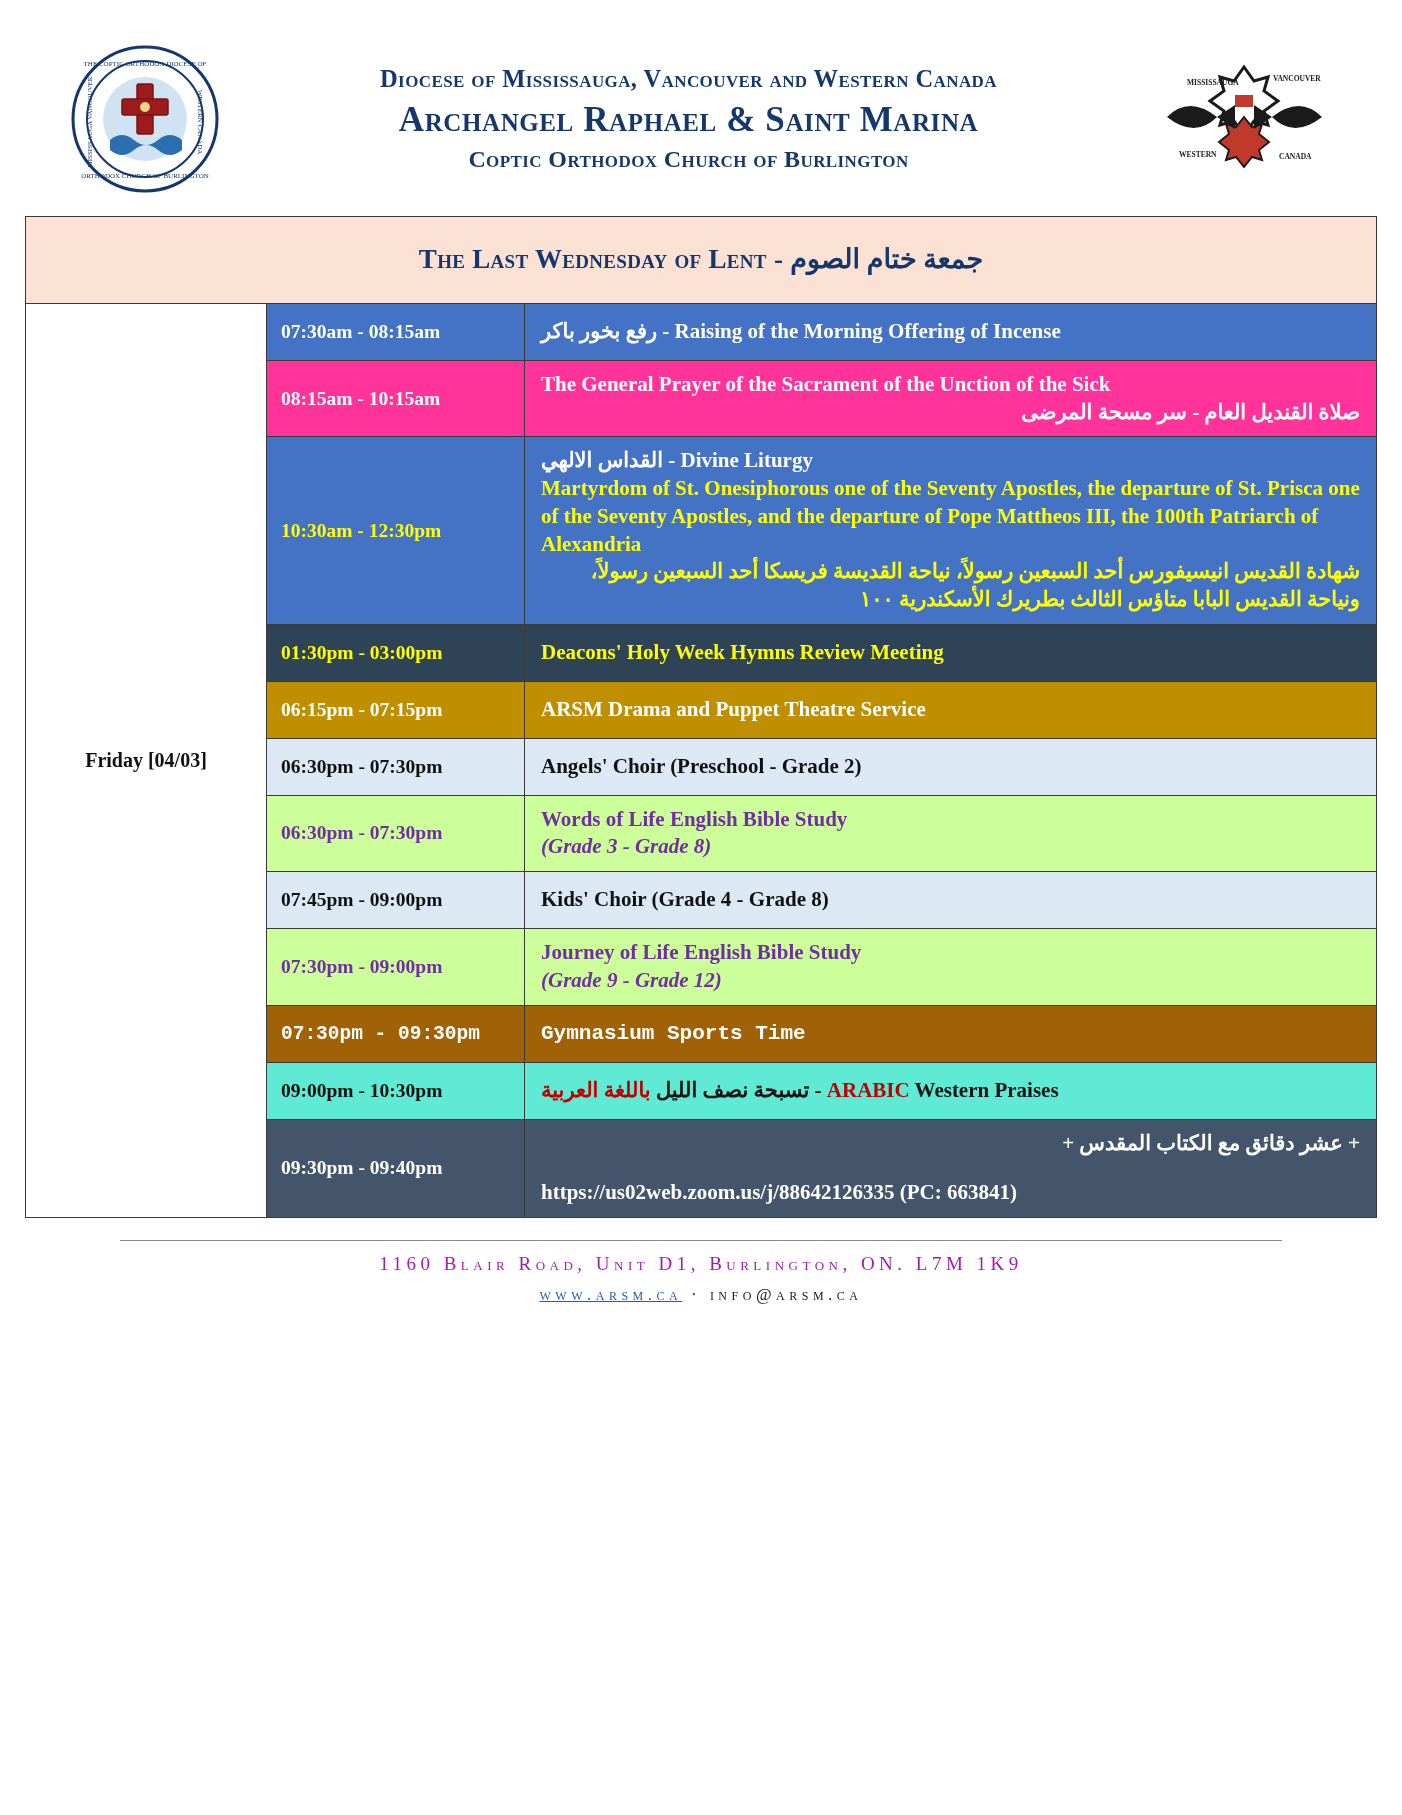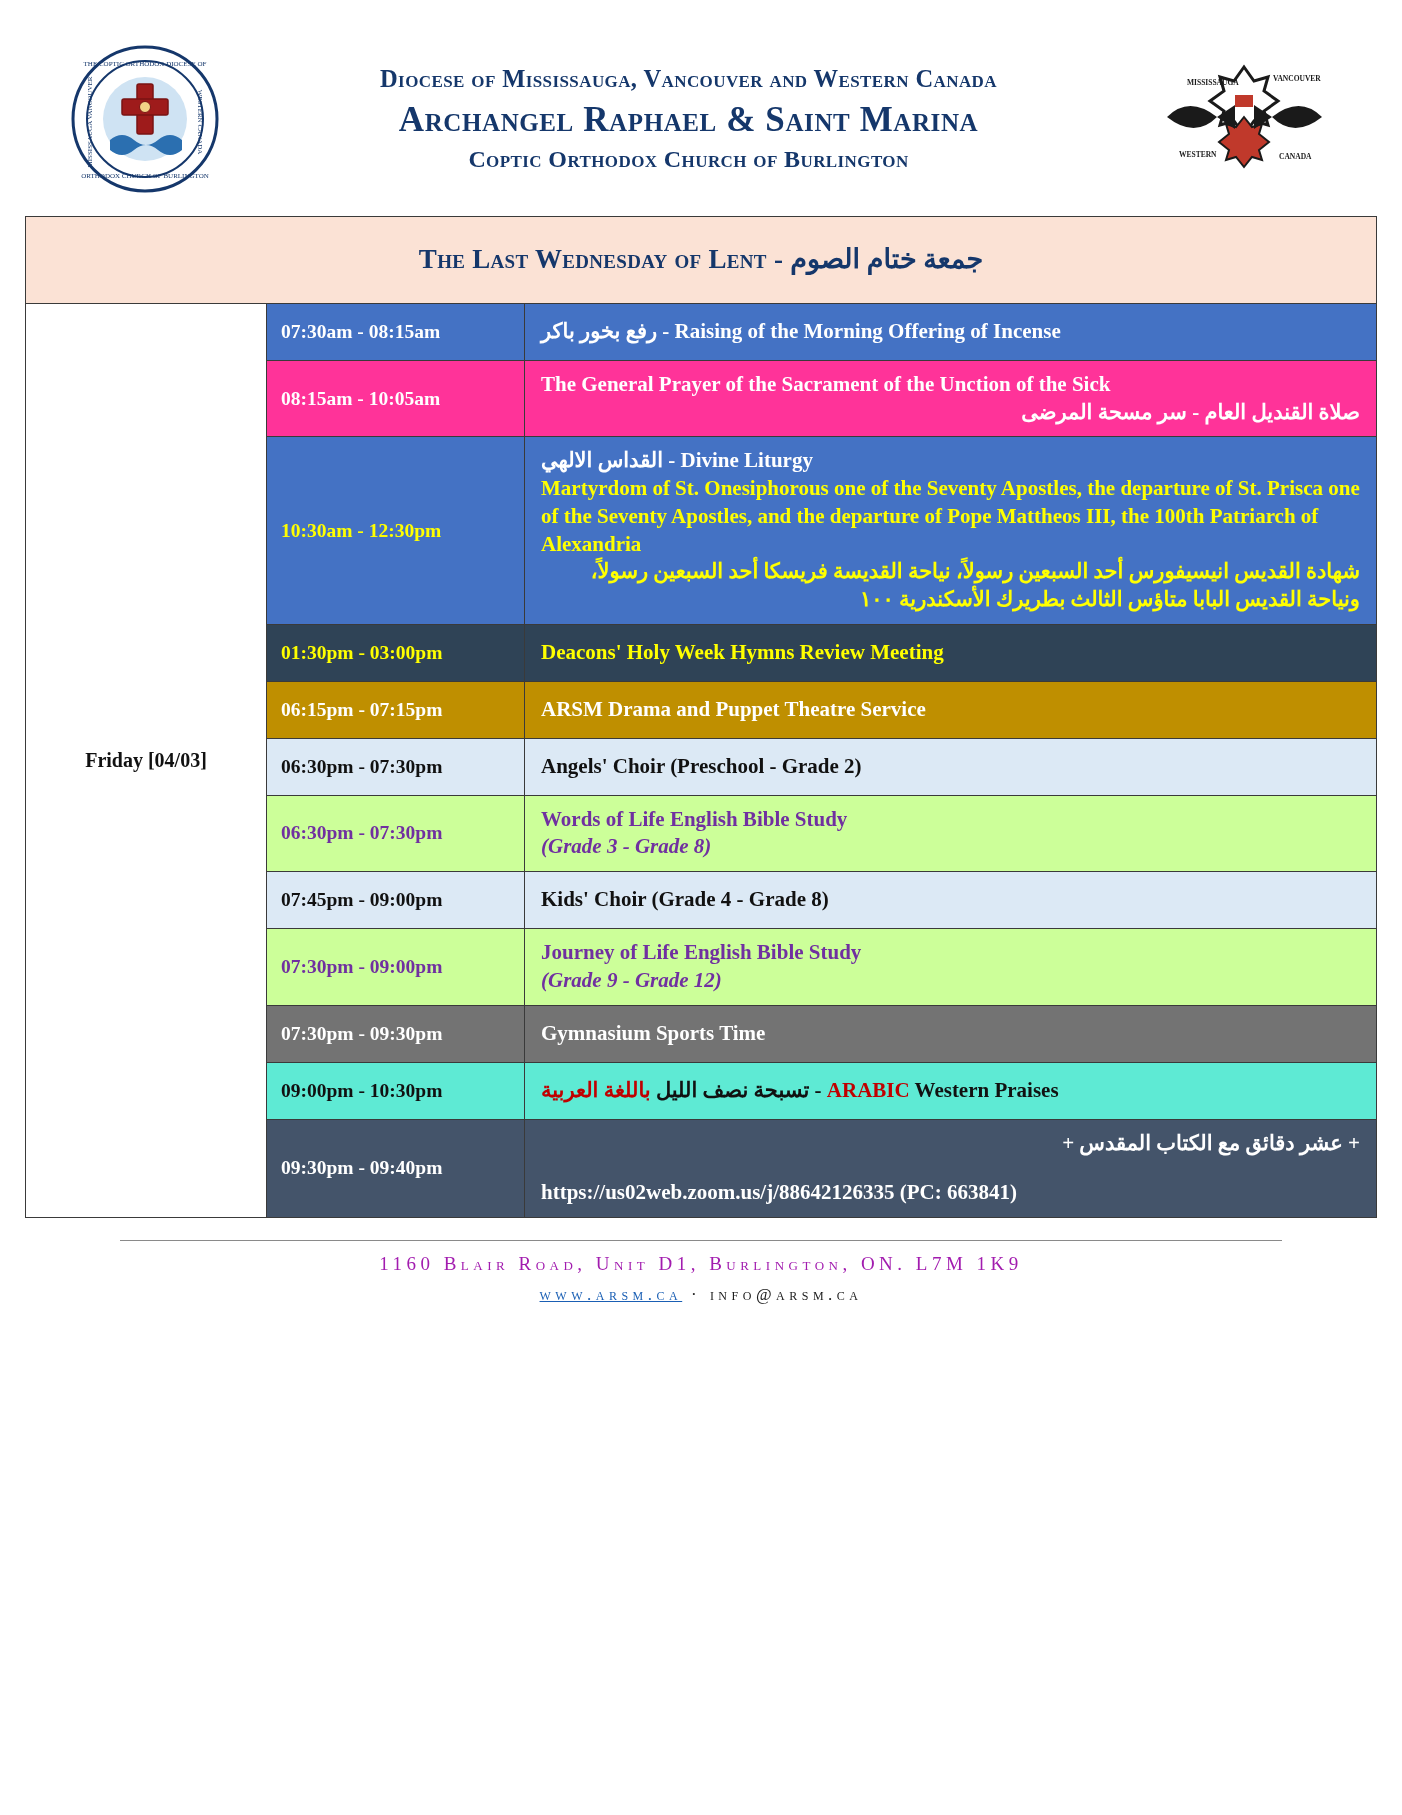--- a/index.html
+++ b/index.html
@@ -158,21 +158,21 @@
   }
 
   
   .v-blue    { background: #4472c4; color: #ffffff; }
   .v-pink    { background: #ff3399; color: #ffffff; }
   .v-blue2   { background: #4472c4; color: #ffff00; }
   .v-navy    { background: #2f4356; color: #ffff00; }
   .v-gold    { background: #bf8f00; color: #ffffff; }
   .v-lightb  { background: #dce9f5; color: #111111; }
   .v-green   { background: #ccff99; color: #7030a0; }
-  .v-dgreen  { background: #737373; color: #ffffff; }
+  .v-dgreen  { background: #a16207; color: #ffffff; font-family: Liberation Mono, monospace; }
   .v-gray    { background: #5eead4; color: #111111; }
   .v-slate   { background: #44546a; color: #ffffff; }
 
   .v-blue2 .liturgy-en { color: #ffffff; }
   .arabic-red { color: #c00000; }
   .kw-red { color: #c00000; }
 
   .zoomrow .desc { justify-content: center; gap: 22px; }
 
   
@@ -269,21 +269,21 @@
       <div class="events">
 
         <div class="event v-blue">
           <div class="time">07:30am - 08:15am</div>
           <div class="desc">
             <div class="rtl-line">Raising of the Morning Offering of Incense - رفع بخور باكر</div>
           </div>
         </div>
 
         <div class="event v-pink">
-          <div class="time">08:15am - 10:05am</div>
+          <div class="time">08:15am - 10:15am</div>
           <div class="desc">
             <div>The General Prayer of the Sacrament of the Unction of the Sick</div>
             <div class="ar">صلاة القنديل العام - سر مسحة المرضى</div>
           </div>
         </div>
 
         <div class="event v-blue2">
           <div class="time">10:30am - 12:30pm</div>
           <div class="desc">
             <div class="liturgy-en rtl-line">Divine Liturgy -  القداس الالهي</div>

